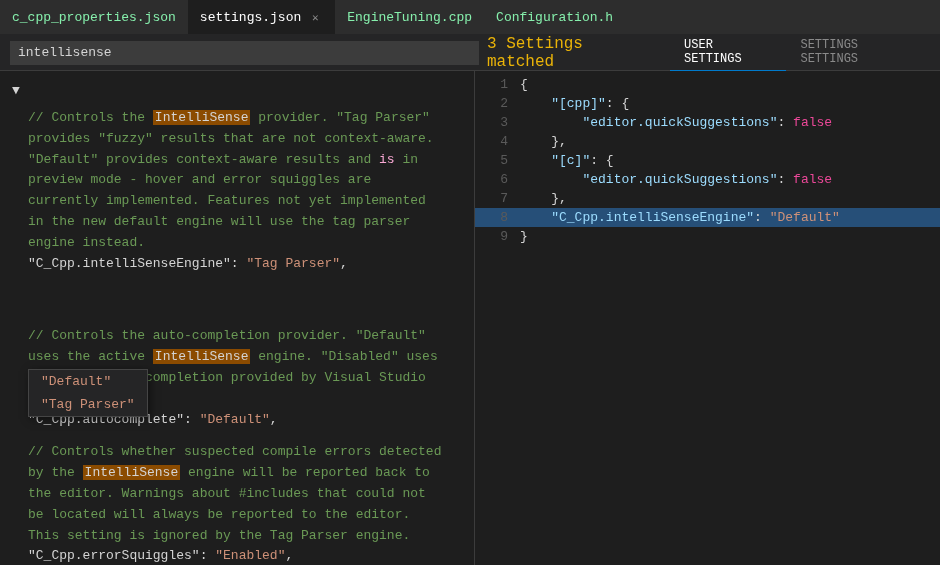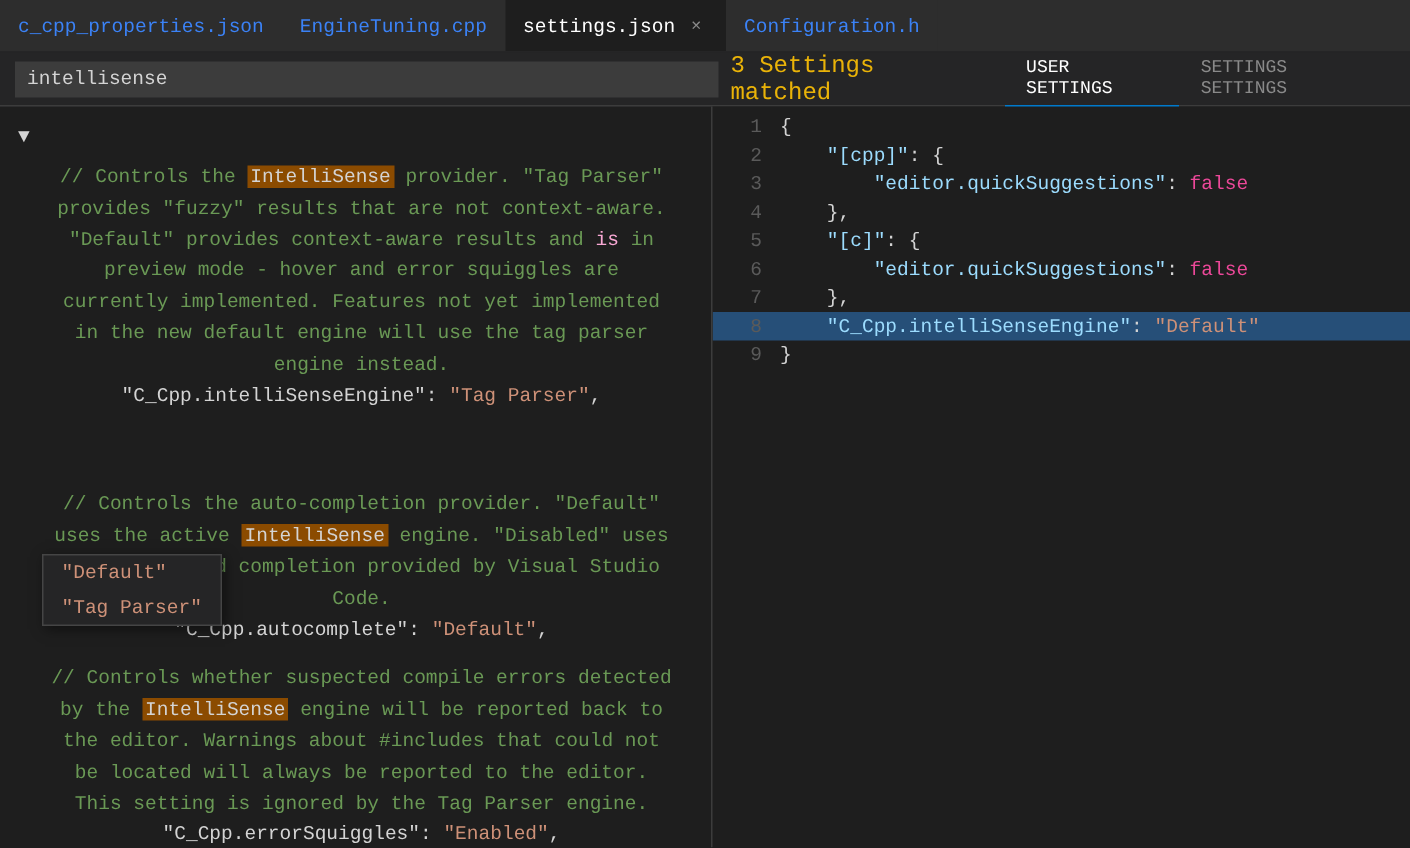--- a/index.html
+++ b/index.html
@@ -19,21 +19,21 @@
       background: #2d2d2d;
       height: 35px;
       align-items: flex-end;
       border-bottom: 1px solid #252526;
     }
     .tab {
       display: flex;
       align-items: center;
       padding: 0 12px;
       height: 35px;
-      color: #3b82f6;
+      color: #86efac;
       cursor: pointer;
       font-size: 13px;
       border-top: 1px solid transparent;
       gap: 6px;
       white-space: nowrap;
     }
     .tab.active {
       background: #1e1e1e;
       color: #ffffff;
       border-top: 1px solid #007acc;
@@ -144,21 +144,20 @@
     }
     .setting-key {
       color: #d4d4d4;
     }
     .setting-value-string {
       color: #ce9178;
     }
     .setting-line {
       line-height: 1.6;
       white-space: pre-wrap;
-      text-align: center;
     }
 
     
     .dropdown-container {
       position: absolute;
       left: 28px;
       top: 298px;
       background: #252526;
       border: 1px solid #454545;
       z-index: 100;
@@ -215,26 +214,26 @@
     ::-webkit-scrollbar-track { background: #1e1e1e; }
     ::-webkit-scrollbar-thumb { background: #424242; }
   </style>
 </head>
 <body>
 
 <div class="tab-bar">
   <div class="tab inactive">
     <span>c_cpp_properties.json</span>
   </div>
-  <div class="tab inactive">
-    <span>EngineTuning.cpp</span>
-  </div>
   <div class="tab active">
     <span>settings.json</span>
     <span class="tab-close">✕</span>
+  </div>
+  <div class="tab inactive">
+    <span>EngineTuning.cpp</span>
   </div>
   <div class="tab inactive">
     <span>Configuration.h</span>
   </div>
 </div>
 
 <div class="search-bar">
   <input class="search-input" type="text" value="intellisense" style="">
   <span class="settings-match-badge">3 Settings matched</span>
   <div class="settings-tabs">

